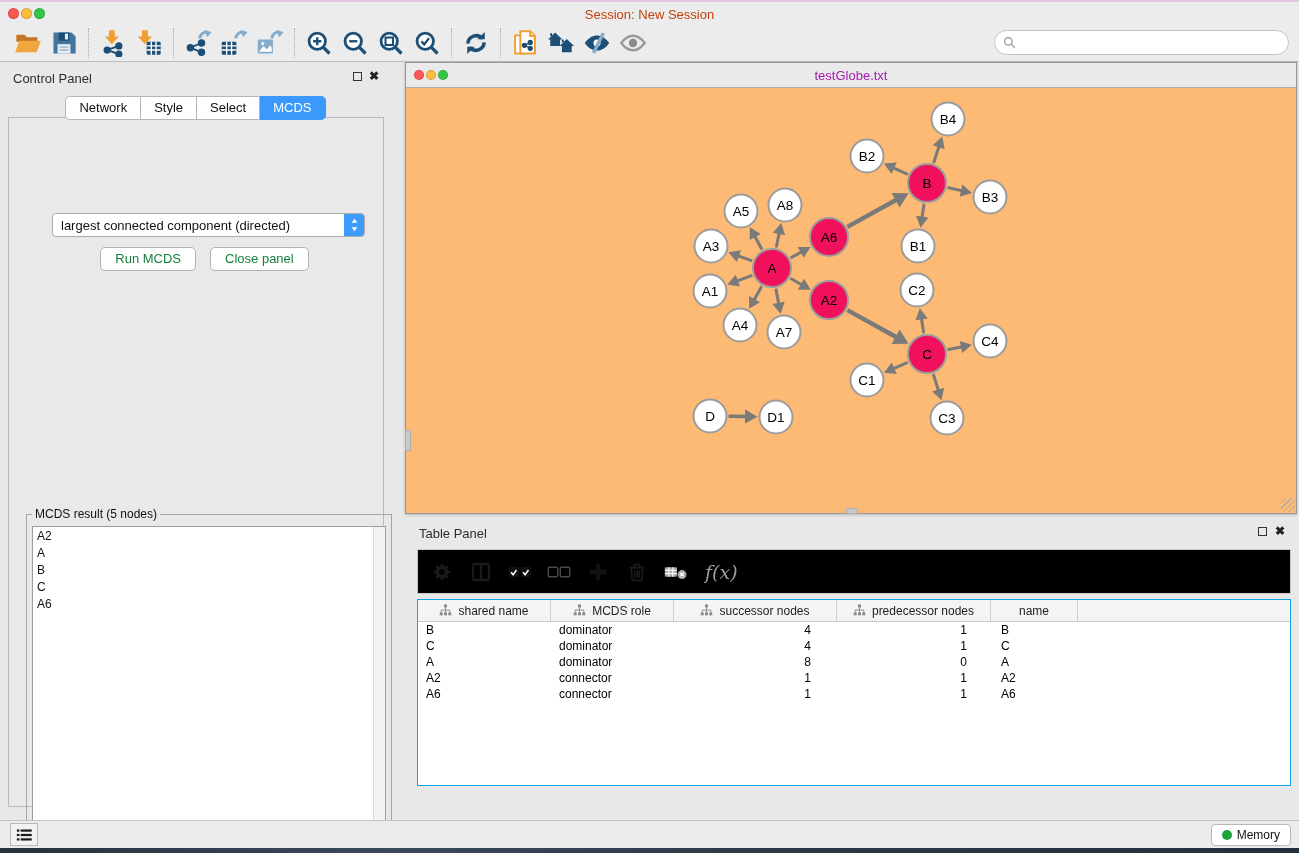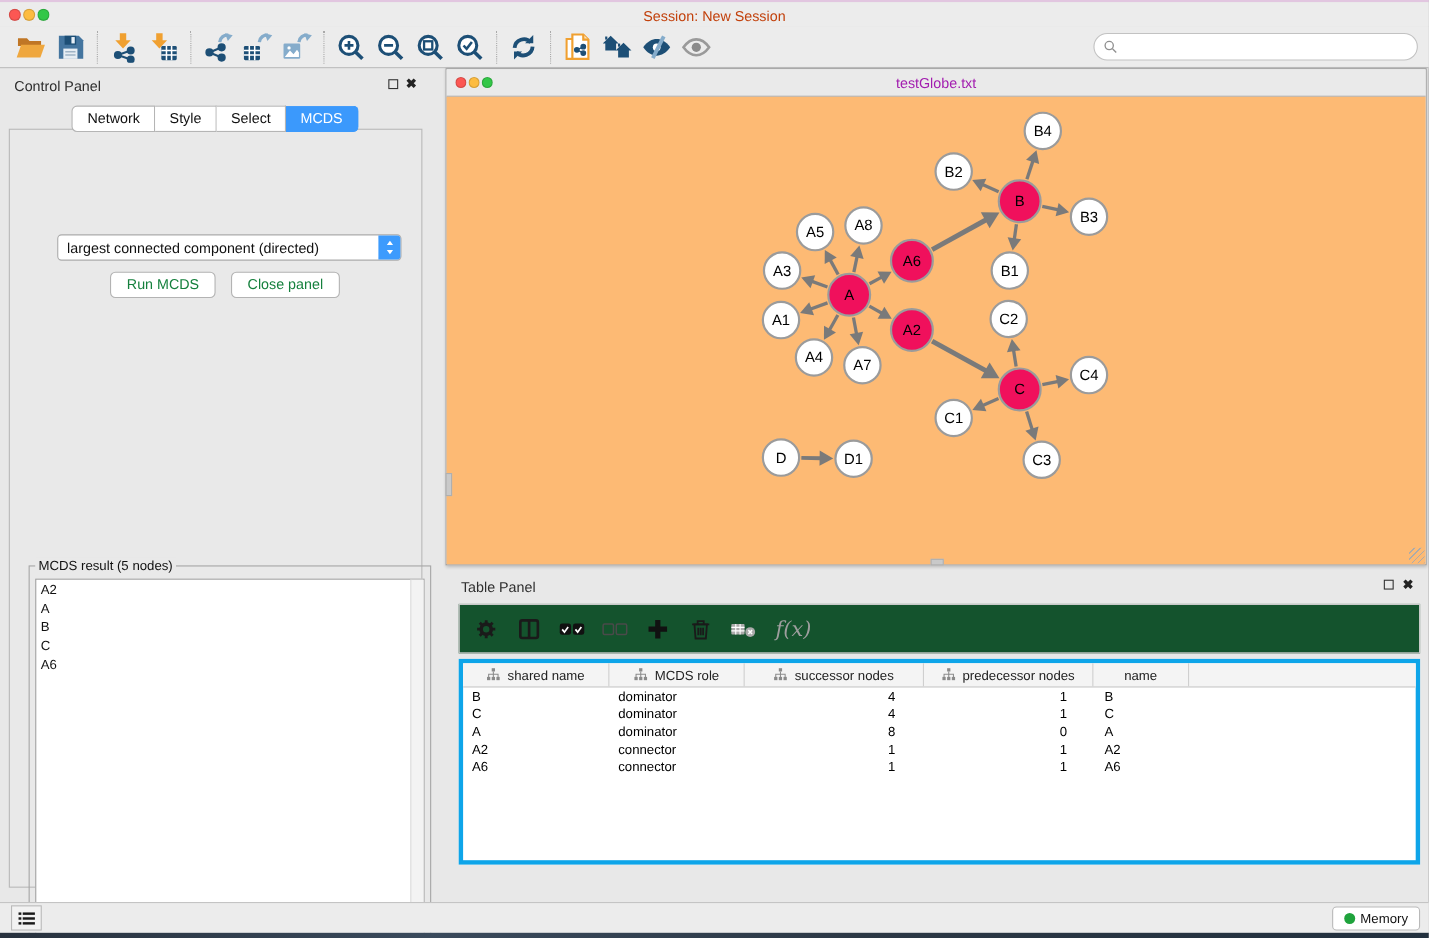--- a/index.html
+++ b/index.html
@@ -65,27 +65,27 @@
   #net-title { position:absolute; left:0; right:0; top:5px; text-align:center; font-size:13px; color:#a21caf; }
   #net-canvas { position:absolute; left:0; top:25px; width:890px; height:425px; background:#fdba74; overflow:hidden; }
   #left-grip { position:absolute; left:-1px; top:367px; width:6px; height:21px; background:#C9C9C9; border:1px solid #AFAFAF; }
   #bottom-grip { position:absolute; left:440px; bottom:-1px; width:12px; height:6px; background:#C9C9C9; border:1px solid #AFAFAF; }
   #resize-grip { position:absolute; right:1px; bottom:1px; width:14px; height:14px;
     background:repeating-linear-gradient(135deg, transparent 0 3px, #ABABAB 3px 4px); }
   
   #table-panel { position:absolute; left:405px; top:520px; width:894px; height:300px; }
   #tp-header { position:absolute; left:14px; top:6px; }
   #tp-float { position:absolute; right:32px; top:7px; } #tp-close { position:absolute; right:14px; top:7px; }
-  #tp-toolbar { position:absolute; left:12px; top:29px; width:874px; height:45px; background:#14532d;
+  #tp-toolbar { position:absolute; left:12px; top:29px; width:874px; height:45px; background:#000000;
                 border:1px solid #C9C9C9; display:flex; align-items:center; padding-left:12px; gap:15px; }
   .tp-btn { width:24px; height:24px; display:flex; align-items:center; justify-content:center; }
   .tp-btn svg { width:22px; height:22px; }
   .tp-btn.wide svg { width:28px; height:18px; }
   #fx-label { font-size:19px; color:#9E9E9E; font-family:"DejaVu Serif", serif; font-style:italic; margin-left:2px; }
-  #tp-table { position:absolute; left:12px; top:79px; width:874px; height:187px; background:#fff; border:4px solid #0ea5e9; }
+  #tp-table { position:absolute; left:12px; top:79px; width:874px; height:187px; background:#fff; border:1px solid #0ea5e9; }
   .thead { display:flex; height:22px; background:#F4F4F4; border-bottom:1px solid #C9C9C9; }
   .th { display:flex; align-items:center; justify-content:center; gap:6px; font-size:12px; color:#222;
         border-right:1px solid #CFCFCF; height:100%; }
   .th svg { width:13px; height:13px; }
   .trow { display:flex; height:16px; font-size:12px; color:#000; align-items:center; }
   .td { height:100%; display:flex; align-items:center; }
   #tp-tabs { position:absolute; left:0; width:894px; top:268px; }
   
   #statusbar { position:absolute; left:0; top:820px; width:1299px; height:28px; background:#ECECEC; border-top:1px solid #C4C4C4; }
   #status-list-btn { position:absolute; left:10px; top:2px; width:28px; height:23px; background:#F2F2F2;

